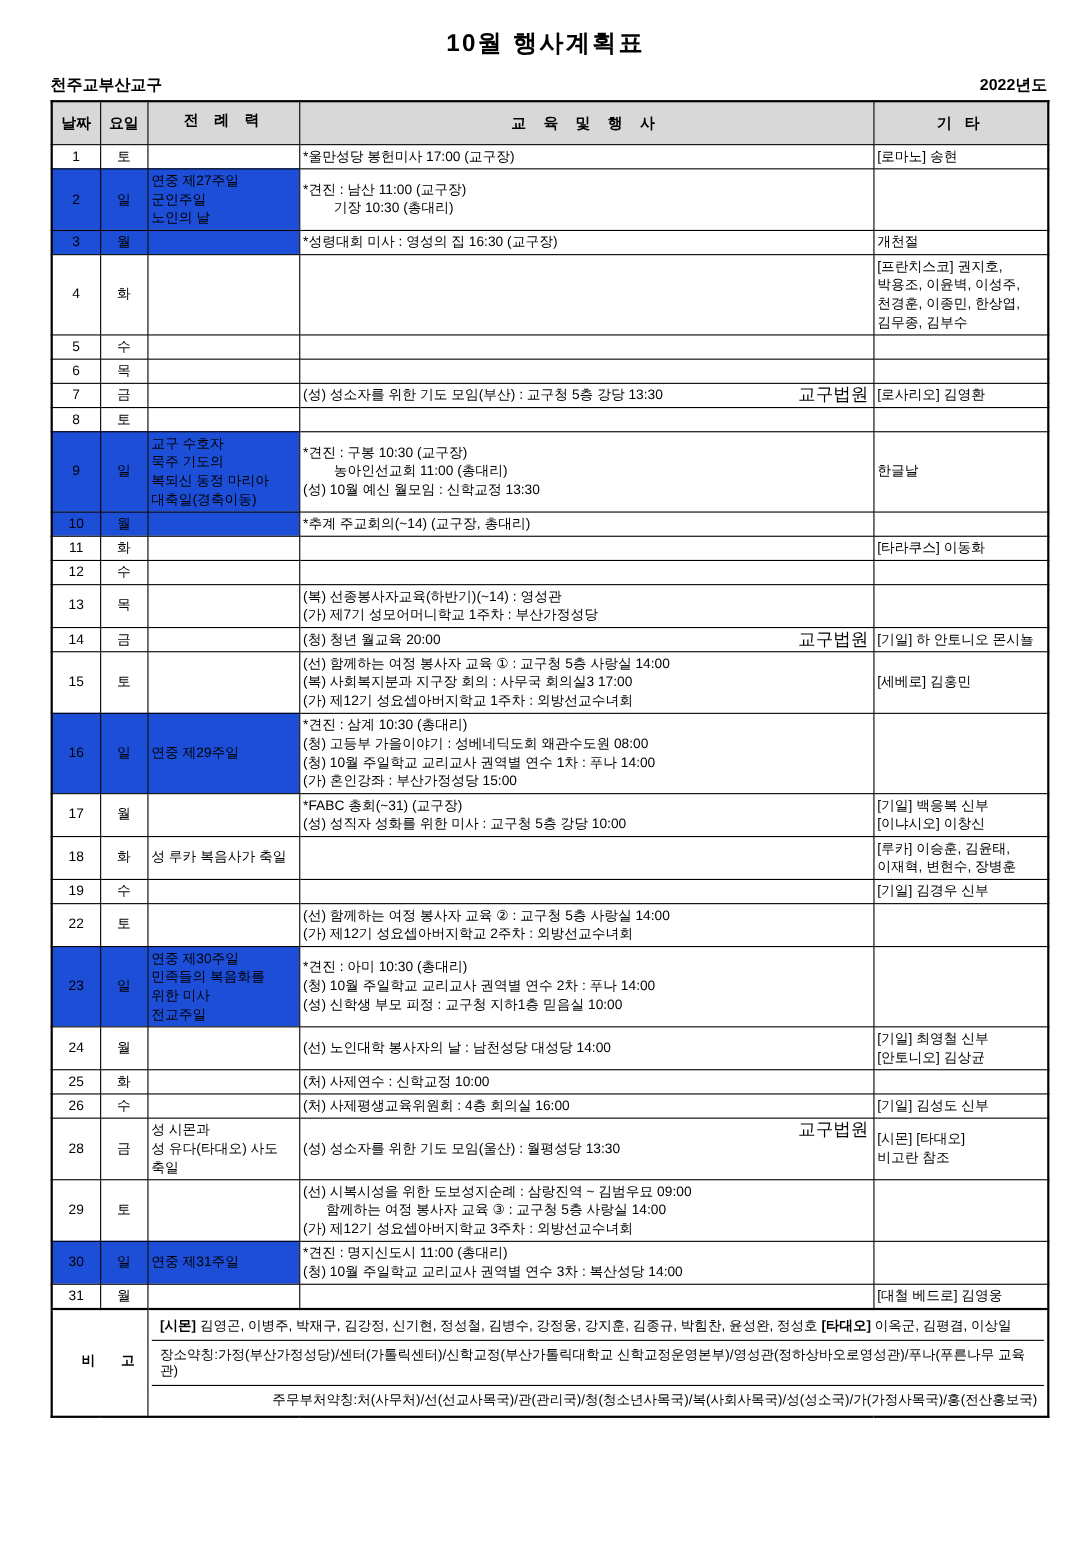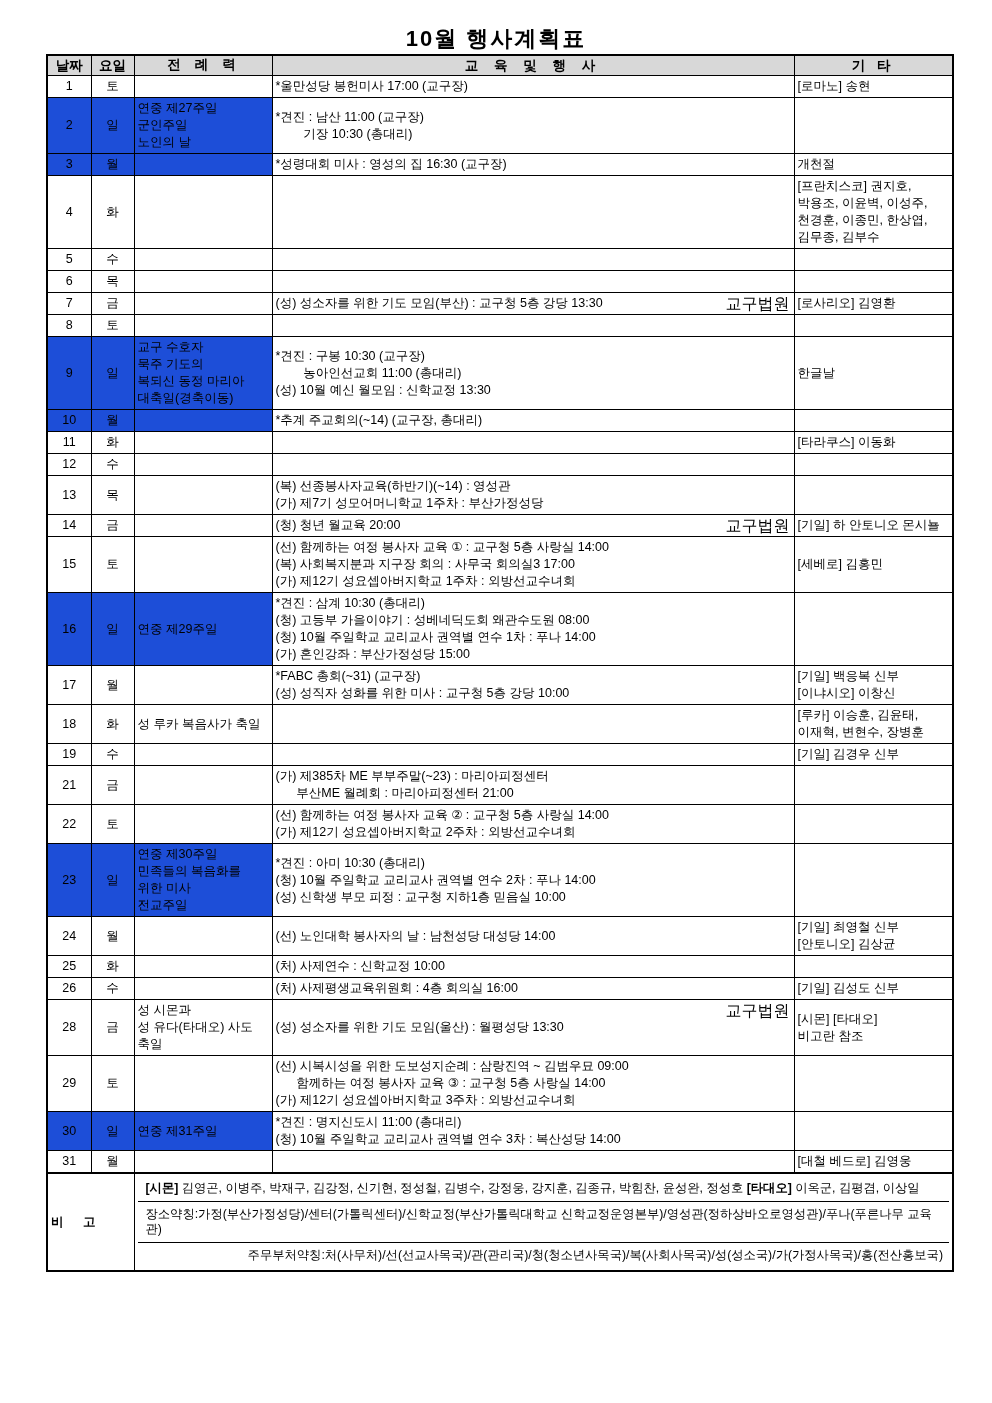--- a/index.html
+++ b/index.html
@@ -35,21 +35,21 @@
   table.sched th, table.sched td {
     border: 1px solid #000;
     font-size: 12.5px;
     line-height: 17px;
     vertical-align: middle;
     padding: 2px 3px;
   }
   table.sched th {
     background: #d8d8d8;
     font-size: 13.5px;
-    height: 20px;
+    height: 39px;
     font-weight: bold;
     padding: 1px 2px;
   }
   th.th-edu { letter-spacing: 6px; }
   th.th-etc { letter-spacing: 4px; }
   th.th-lit { letter-spacing: 3px; font-family: Liberation Mono, monospace; }
   td.c-date, td.c-day { text-align: center; }
   td.c-ev { position: relative; padding-left: 5px; }
   td.c-etc { padding-left: 5px; margin-left: 40px; }
   td.c-lit { padding-left: 5px; }
@@ -58,42 +58,47 @@
   .ev-right {
     position: absolute;
     right: 4px;
     top: 2px;
     font-size: 16px;
   }
   tr.plain td { height: 22px; }
   
   tr.note-row td { border-top: 2px solid #000; }
   td.note-label {
-    text-align: left;
+    text-align: right;
     font-size: 14px;
     font-weight: bold;
     letter-spacing: 8px;
+    font-family: Liberation Mono, monospace;
   }
   td.note-body { padding: 0; }
   .note-line {
     border-bottom: 1px solid #000;
     padding: 5px 6px 5px 8px;
     font-size: 12.3px;
     line-height: 15px;
   }
   .note-line:last-child { border-bottom: none; text-align: right; }
   .note-line b { font-weight: bold; }
 </style>
 </head>
 <body>
 
 <div class="page">
 
   <div class="doc-title">10월 행사계획표</div>
 
+  <div class="meta-row">
+    <span>천주교부산교구</span>
+    <span>2022년도</span>
+  </div>
 
   <table class="sched">
     <colgroup>
       <col style="width:44px">
         <col style="width:43px">
         <col style="width:138px">
         <col style="width:522px">
         <col style="width:159px">
     </colgroup>
     <thead>
@@ -307,30 +312,20 @@
         <tr class="plain">
           <td class="c-date">19</td>
           <td class="c-day">수</td>
           <td class="c-lit"></td>
           <td class="c-ev"></td>
           <td class="c-etc">
             <div class="ln">[기일] 김경우 신부</div>
           </td>
         </tr>
         <tr>
-          <td class="c-date">21</td>
-          <td class="c-day">금</td>
-          <td class="c-lit"></td>
-          <td class="c-ev">
-            <div class="ln">(가) 제385차 ME 부부주말(~23) : 마리아피정센터</div>
-            <div class="ln">      부산ME 월례회 : 마리아피정센터 21:00</div>
-          </td>
-          <td class="c-etc"></td>
-        </tr>
-        <tr>
           <td class="c-date">22</td>
           <td class="c-day">토</td>
           <td class="c-lit"></td>
           <td class="c-ev">
             <div class="ln">(선) 함께하는 여정 봉사자 교육 ② : 교구청 5층 사랑실 14:00</div>
             <div class="ln">(가) 제12기 성요셉아버지학교 2주차 : 외방선교수녀회</div>
           </td>
           <td class="c-etc"></td>
         </tr>
         <tr class="hrow">

